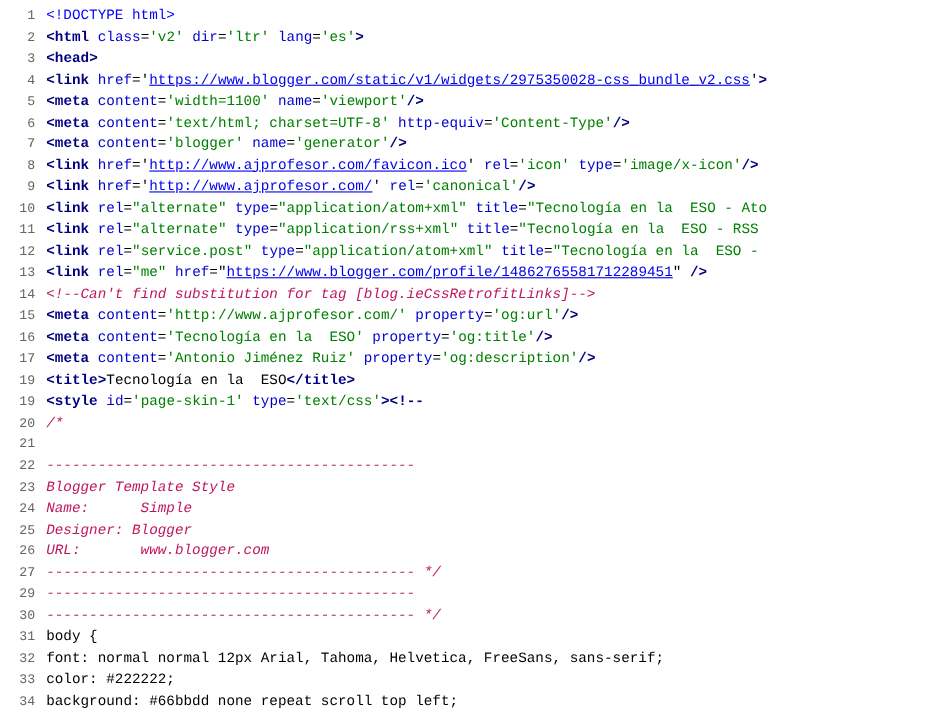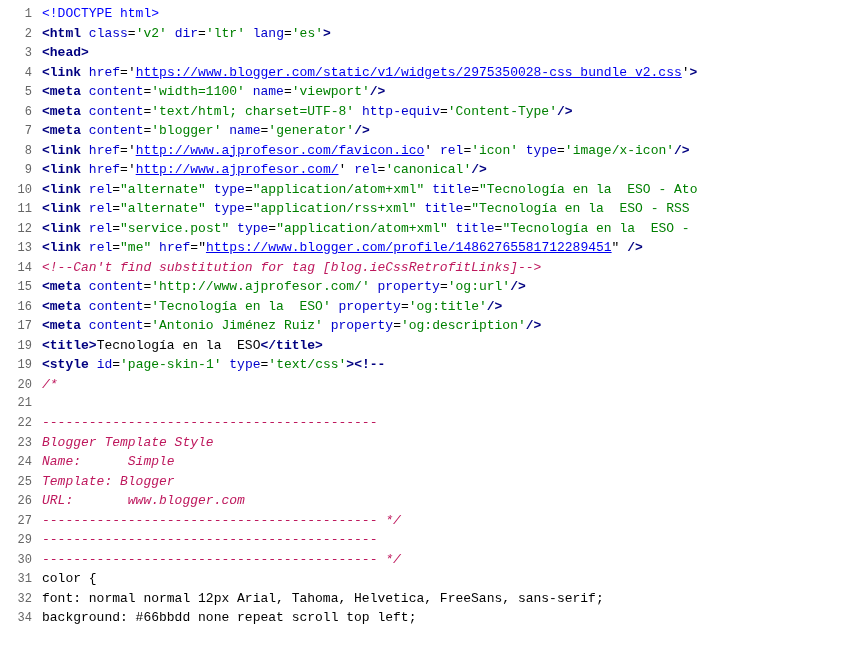--- a/index.html
+++ b/index.html
@@ -150,43 +150,47 @@
     <div class="line">
       <span class="line-number">23</span>
       <span class="line-content"><span class="c-comment">Blogger Template Style</span></span>
     </div>
     <div class="line">
       <span class="line-number">24</span>
       <span class="line-content"><span class="c-comment">Name:      Simple</span></span>
     </div>
     <div class="line">
       <span class="line-number">25</span>
-      <span class="line-content"><span class="c-comment">Template: Blogger</span></span>
+      <span class="line-content"><span class="c-comment">Designer: Blogger</span></span>
     </div>
     <div class="line">
       <span class="line-number">26</span>
       <span class="line-content"><span class="c-comment">URL:       www.blogger.com</span></span>
     </div>
     <div class="line">
       <span class="line-number">27</span>
       <span class="line-content"><span class="c-comment">------------------------------------------- */</span></span>
     </div>
     <div class="line">
       <span class="line-number">29</span>
       <span class="line-content"><span class="c-comment">-------------------------------------------</span></span>
     </div>
     <div class="line">
       <span class="line-number">30</span>
       <span class="line-content"><span class="c-comment">------------------------------------------- */</span></span>
     </div>
     <div class="line">
       <span class="line-number">31</span>
-      <span class="line-content"><span class="c-black">color {</span></span>
+      <span class="line-content"><span class="c-black">body {</span></span>
     </div>
     <div class="line">
       <span class="line-number">32</span>
       <span class="line-content"><span class="c-black">font: normal normal 12px Arial, Tahoma, Helvetica, FreeSans, sans-serif;</span></span>
+    </div>
+    <div class="line">
+      <span class="line-number">33</span>
+      <span class="line-content"><span class="c-black">color: #222222;</span></span>
     </div>
     <div class="line">
       <span class="line-number">34</span>
       <span class="line-content"><span class="c-black">background: #66bbdd none repeat scroll top left;</span></span>
     </div>
   </div>
 
 </body></html>

